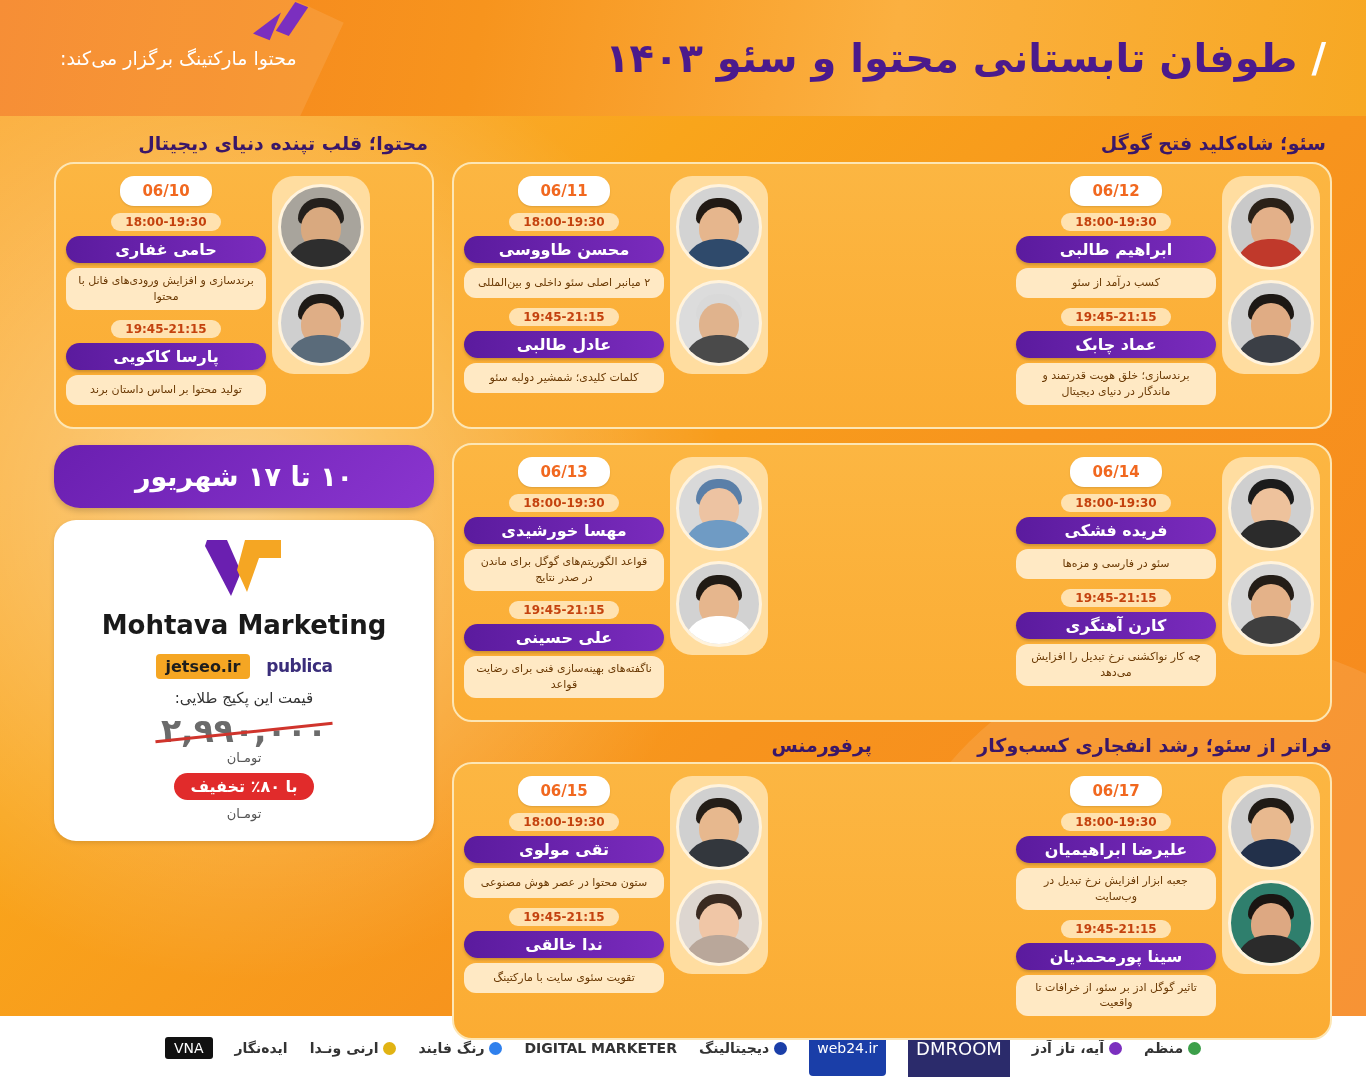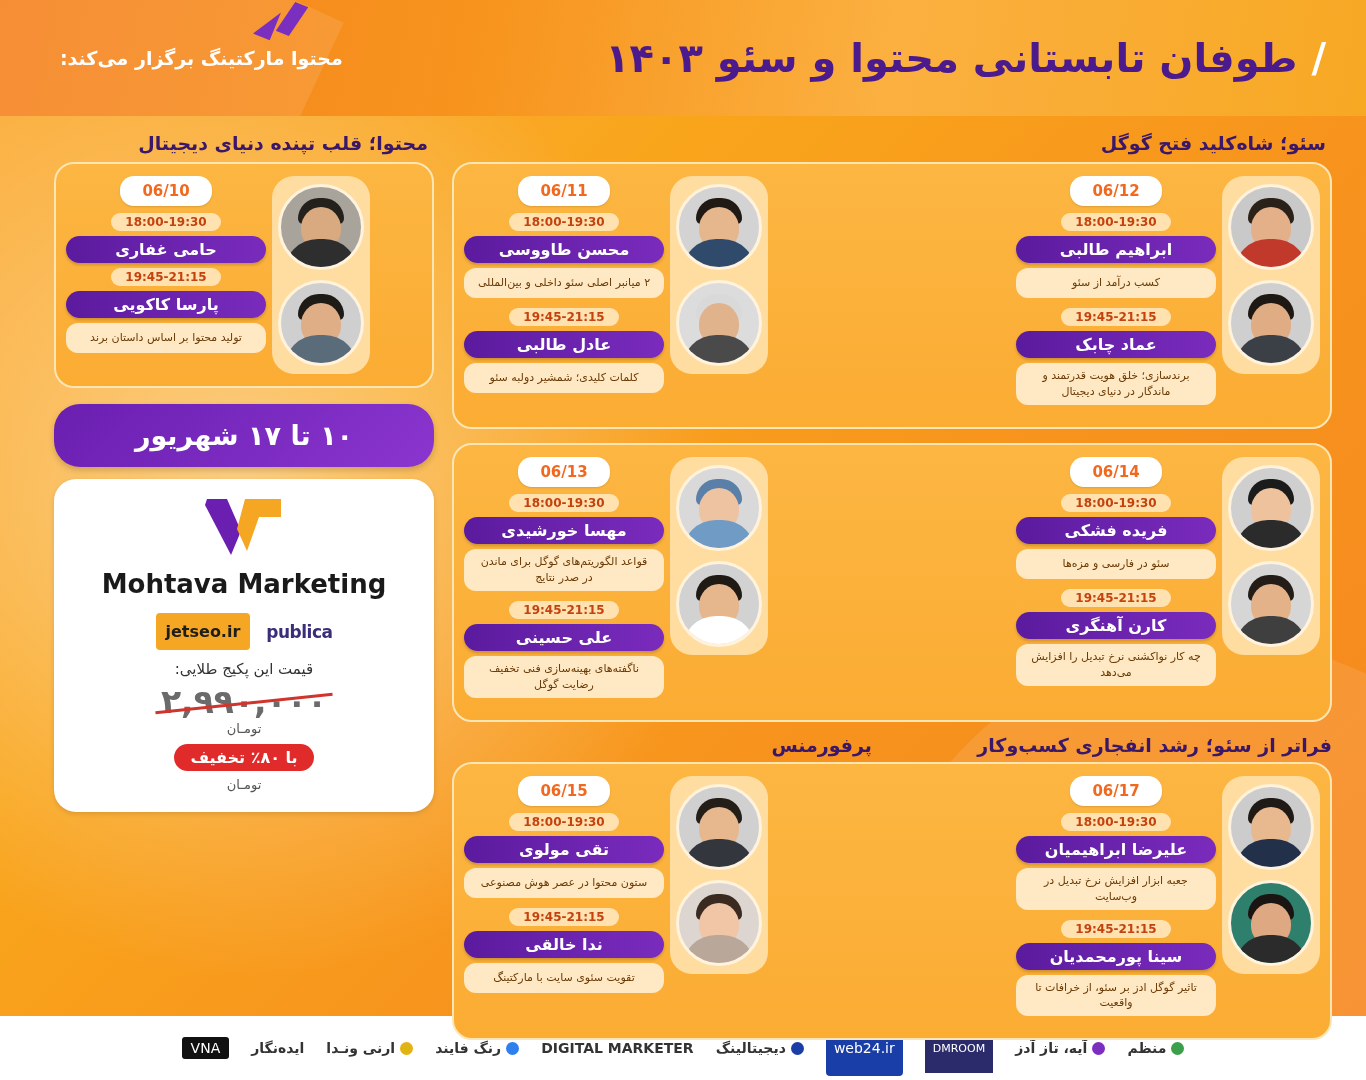--- a/index.html
+++ b/index.html
@@ -36,21 +36,21 @@
     color: #4b1a8c;
     letter-spacing: -0.5px;
     white-space: nowrap;
     position: relative;
     z-index: 2;
   }
   .header-title .slash { color: #ffffff; font-weight: bold; }
   .header-right {
     font-size: 19px;
     color: #ffffff;
-    font-weight: bold;
+    font-weight: normal;
     position: relative;
     z-index: 2;
   }
   .flag-deco {
     position: absolute;
     top: 8px; left: 258px;
     width: 0; height: 0;
     border-left: 18px solid transparent;
     border-right: 0 solid transparent;
     border-bottom: 30px solid #7b2fbf;
@@ -217,21 +217,21 @@
     border-radius: 22px;
     padding: 16px 14px 20px;
     text-align: center;
     box-shadow: 0 2px 5px rgba(0,0,0,.12);
   }
   .brand-name { font-size: 26px; font-weight: bold; color: #1a1a1a; margin-top: 6px; }
   .logos-row { display: flex; justify-content: center; gap: 16px; margin: 14px 0 10px; align-items: center; }
   .logo-pub { font-size: 17px; font-weight: bold; color: #3a2d7a; letter-spacing: -0.5px; }
   .logo-jet {
     background: #f5a623; color: #1d1d1d; font-weight: bold;
-    font-size: 16px; padding: 9px 10px; border-radius: 4px;
+    font-size: 16px; padding: 3px 10px; border-radius: 4px;
   }
   .price-label { font-size: 15px; color: #333; margin-top: 6px; }
   .old-price {
     font-size: 33px; font-weight: bold; color: #6b6b6b;
     position: relative; display: inline-block; margin-top: 4px;
   }
   .old-price:after {
     content: ""; position: absolute; left: -6px; right: -6px; top: 52%;
     height: 3px; background: #d0342c; transform: rotate(-6deg);
   }
@@ -248,21 +248,21 @@
     position: absolute; left: 0; bottom: 0;
     width: 1366px; height: 64px;
     background: #ffffff;
     display: flex; align-items: center; justify-content: center;
     gap: 22px;
     padding: 0 20px;
   }
   .f-logo { font-size: 14px; font-weight: bold; color: #333; white-space: nowrap; display: flex; align-items: center; gap: 5px; }
   .f-dot { width: 13px; height: 13px; border-radius: 50%; display: inline-block; }
   .f-web24 { background:#1a3ea8; color:#fff; padding:20px 8px; border-radius:4px; font-size:14px; }
-  .f-dm { background:#2b2b6b; color:#fff; padding:18px 8px; border-radius:0; font-size:11px; }
+  .f-dm { background:#2b2b6b; color:#fff; padding:18px 8px; border-radius:0; font-size:18px; }
   .f-vna { background:#111; color:#fff; padding:3px 9px; border-radius:3px; font-size:14px; }
 </style>
 </head>
 <body>
 
 <div class="header">
   <div class="header-title">
     <span class="slash">/</span>
     <span>طوفان تابستانی محتوا و سئو ۱۴۰۳</span>
   </div>
@@ -367,21 +367,21 @@
             <div class="body" style="background:#ffffff"></div>
           </div>
         </div>
         <div class="day-inner">
           <div class="date-pill">06/13</div>
           <div class="time-pill">18:00-19:30</div>
           <div class="name-pill">مهسا خورشیدی</div>
           <div class="topic-box">قواعد الگوریتم‌های گوگل برای ماندن در صدر نتایج</div>
           <div class="time-pill">19:45-21:15</div>
           <div class="name-pill">علی حسینی</div>
-          <div class="topic-box">ناگفته‌های بهینه‌سازی فنی تخفیف رضایت گوگل</div>
+          <div class="topic-box">ناگفته‌های بهینه‌سازی فنی برای رضایت قواعد</div>
         </div>
       </div>
     </div>
 
     <div style="display:flex; justify-content:space-between; margin-top:12px;">
       <div class="section-head" style="margin:0 0 6px 0; width:430px; text-align:right;">فراتر از سئو؛ رشد انفجاری کسب‌وکار</div>
       <div class="section-head" style="margin:0 0 6px 0; width:420px; text-align:right;">پرفورمنس</div>
     </div>
 
     <div class="panel">
@@ -450,20 +450,21 @@
           <div class="avatar" style="background:#cfcfcf">
             <div class="hair" style="background:#1e1a16"></div>
             <div class="face" style="background:#dfae86"></div>
             <div class="body" style="background:#5a6b7a"></div>
           </div>
         </div>
         <div class="day-inner">
           <div class="date-pill">06/10</div>
           <div class="time-pill">18:00-19:30</div>
           <div class="name-pill">حامی غفاری</div>
+          <div class="topic-box">برندسازی و افزایش ورودی‌های فانل با محتوا</div>
           <div class="time-pill">19:45-21:15</div>
           <div class="name-pill">پارسا کاکویی</div>
           <div class="topic-box">تولید محتوا بر اساس داستان برند</div>
         </div>
       </div>
     </div>
 
     <div class="purple-card" style="margin-top:16px;">۱۰ تا ۱۷ شهریور</div>
 
     <div class="white-card">

